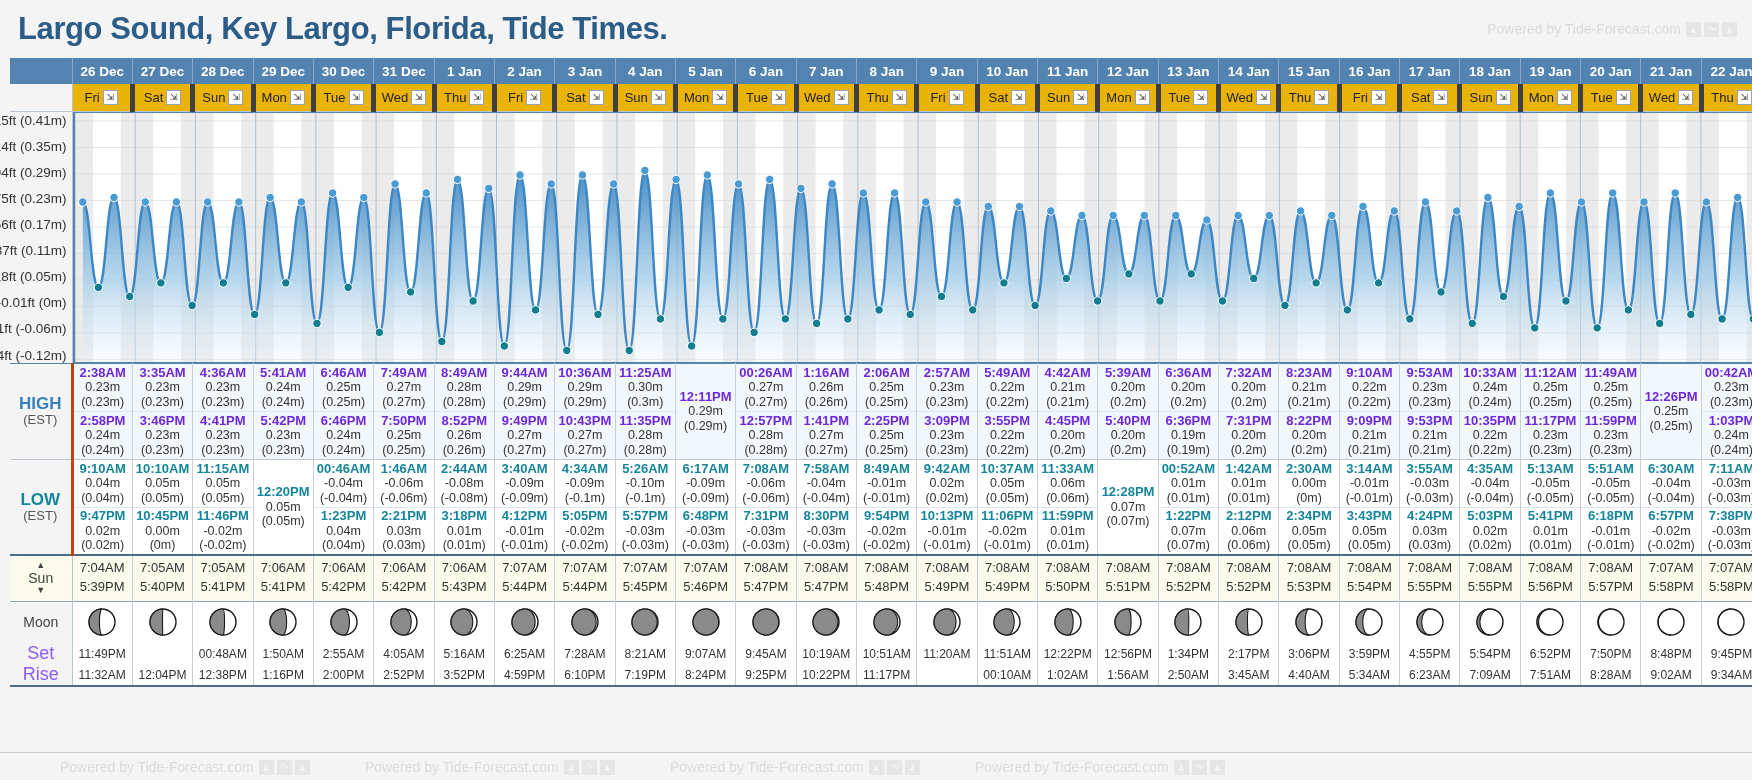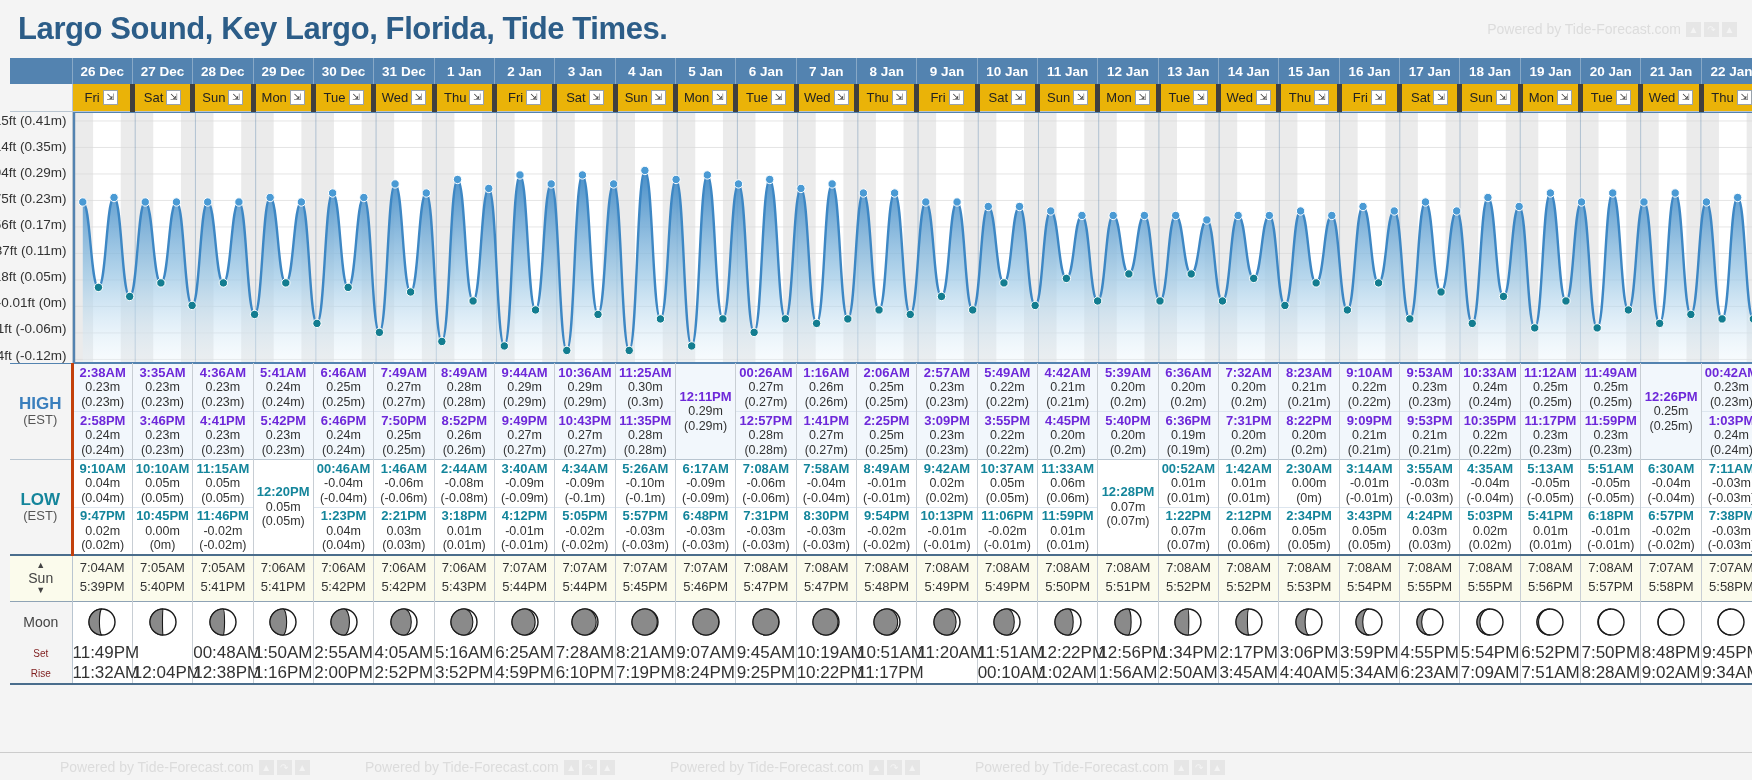--- a/index.html
+++ b/index.html
@@ -126,23 +126,23 @@
   .sunlbl .ar { font-size: 9px; display: block; }
 
   
   .moonrow td { background: #fff; height: 42px; border-right: 1px solid #c8ced4;
                 border-top: 1px solid #8fa3b5; text-align: center; }
   .moonrow td.rowlabel { background: #f4f4f4; border-right: 1px solid #b9c5d0;
                          font-size: 14px; color: #444; }
   .moonsvg { display: block; margin: 0 auto; }
 
   .mrrow td { background: #fff; height: 19px; border-right: 1px solid #c8ced4;
-              text-align: center; font-size: 17px; color: #333; white-space: nowrap; }
+              text-align: center; font-size: 12px; color: #333; white-space: nowrap; }
   .mrrow td.rowlabel { background: #f4f4f4; border-right: 1px solid #b9c5d0;
-                       font-size: 10px; color: #7f1d1d; }
+                       font-size: 18px; color: #8b5cf6; }
   .mrrow.last td { border-bottom: 2px solid #4a6d8c; }
 
   
   #footer {
     position: absolute; bottom: 0; left: 0; width: 1752px; height: 28px;
     background: #f4f4f4; border-top: 1px solid #ccc;
   }
   #footer .powered { position: absolute; top: 6px; }
 </style>
 </head>

